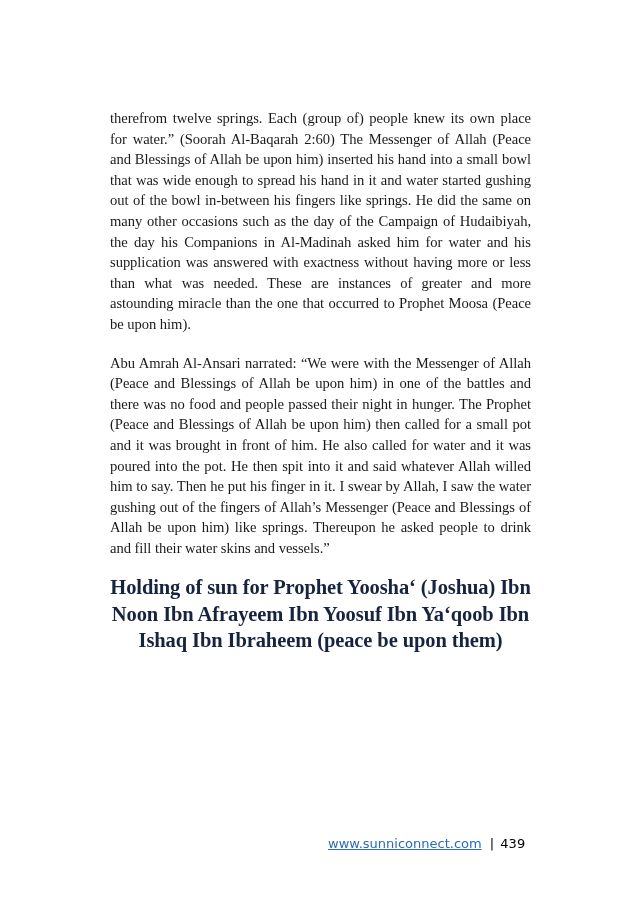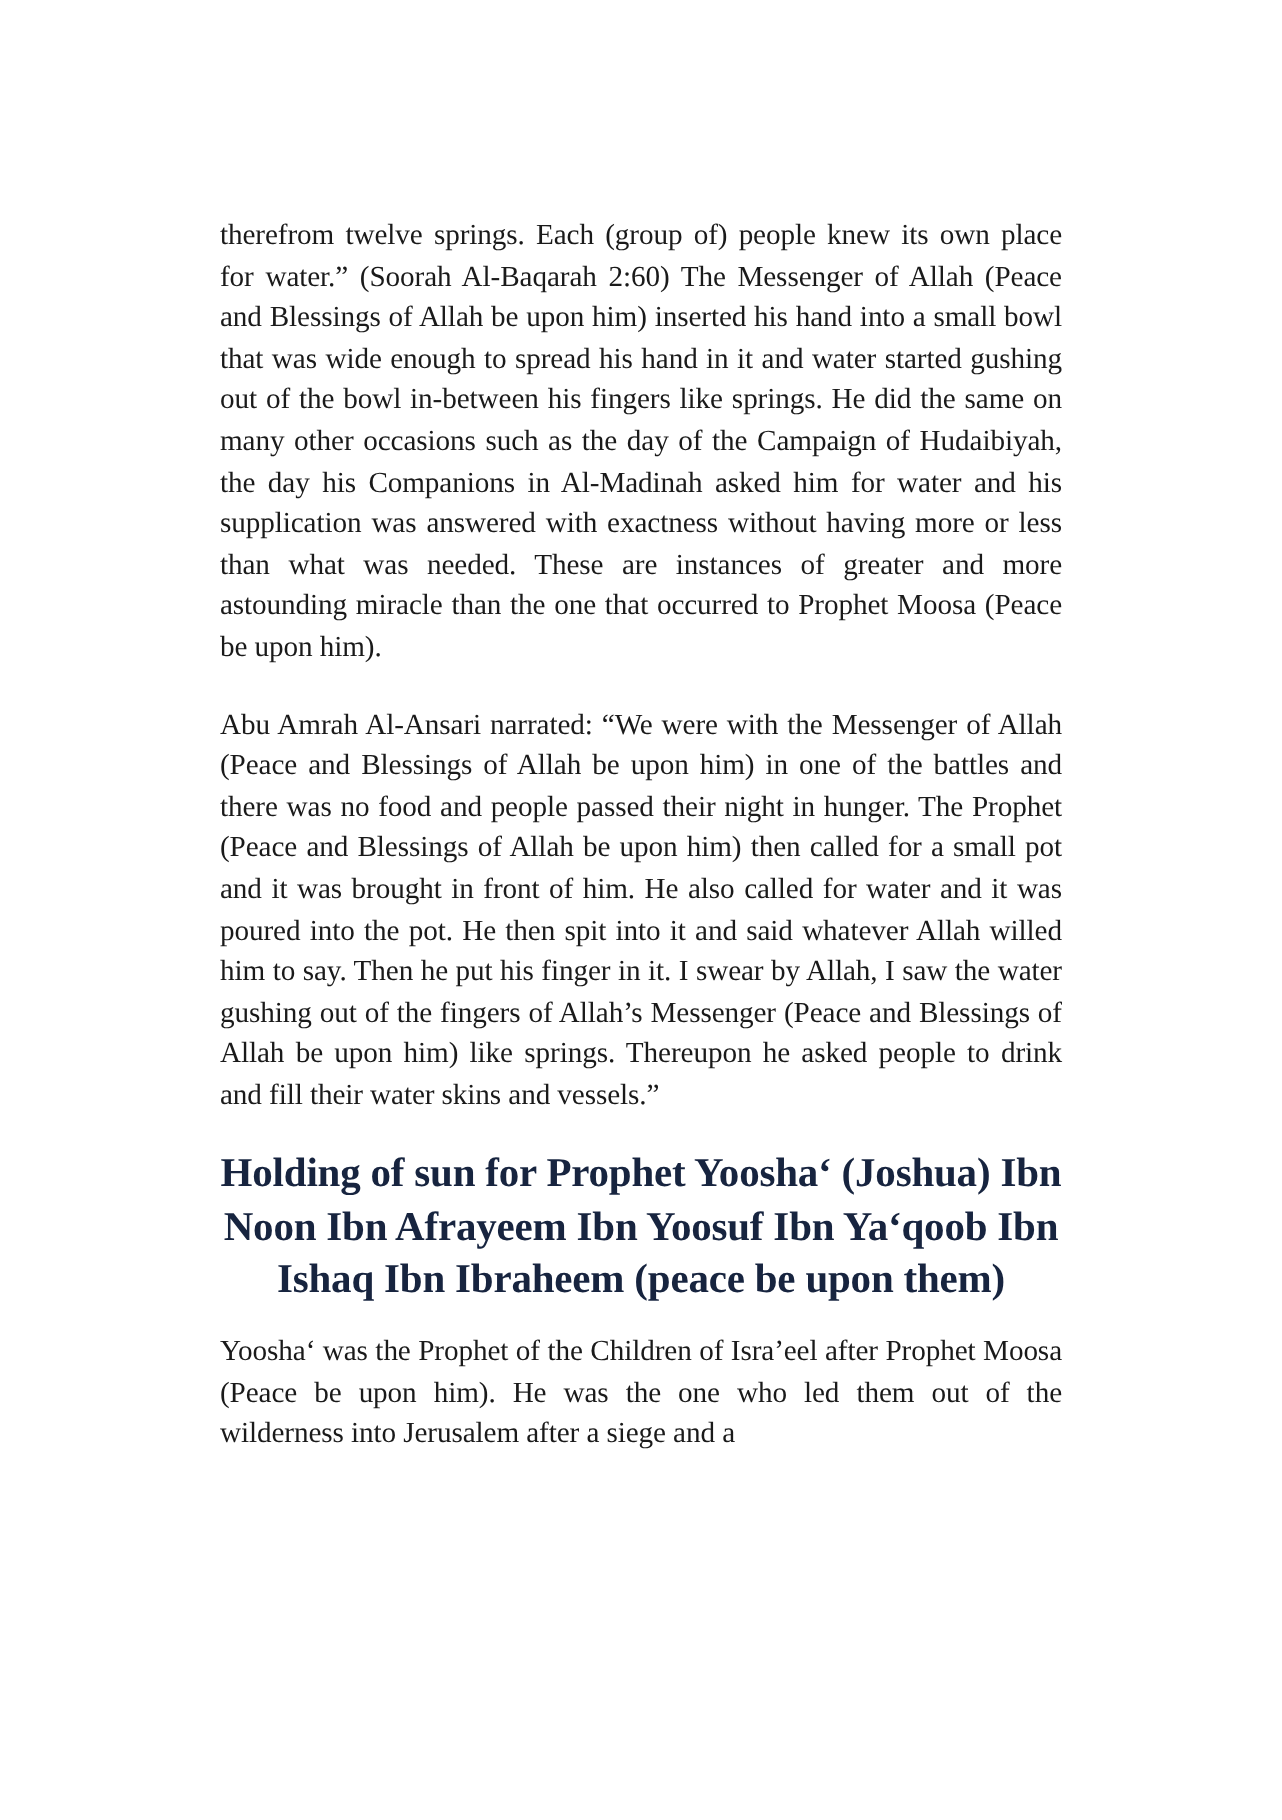--- a/index.html
+++ b/index.html
@@ -39,16 +39,20 @@
 <body>
 
 <div class="page">
   <div class="content">
     <p class="para">therefrom twelve springs. Each (group of) people knew its own place for water.” (Soorah Al-Baqarah 2:60) The Messenger of Allah (Peace and Blessings of Allah be upon him) inserted his hand into a small bowl that was wide enough to spread his hand in it and water started gushing out of the bowl in-between his fingers like springs. He did the same on many other occasions such as the day of the Campaign of Hudaibiyah, the day his Companions in Al-Madinah asked him for water and his supplication was answered with exactness without having more or less than what was needed. These are instances of greater and more astounding miracle than the one that occurred to Prophet Moosa (Peace be upon him).</p>
     <div class="gap"></div>
     <p class="para">Abu Amrah Al-Ansari narrated: “We were with the Messenger of Allah (Peace and Blessings of Allah be upon him) in one of the battles and there was no food and people passed their night in hunger. The Prophet (Peace and Blessings of Allah be upon him) then called for a small pot and it was brought in front of him. He also called for water and it was poured into the pot. He then spit into it and said whatever Allah willed him to say. Then he put his finger in it. I swear by Allah, I saw the water gushing out of the fingers of Allah’s Messenger (Peace and Blessings of Allah be upon him) like springs. Thereupon he asked people to drink and fill their water skins and vessels.”</p>
     <div class="gap" style="height:16px"></div>
     <h2 class="heading">Holding of sun for Prophet Yoosha‘ (Joshua) Ibn Noon Ibn Afrayeem Ibn Yoosuf Ibn Ya‘qoob Ibn Ishaq Ibn Ibraheem (peace be upon them)</h2>
     <div class="gap" style="height:12px"></div>
-    <p class="para">Yoosha‘ was the Prophet of the Children of Isra’eel after Prophet Moosa (Peace be upon him). He was the one who led them out of the wilderness into Jerusalem after a siege and a</p>
   </div>
 
+  <div class="footer">
+    <a>www.sunniconnect.com</a>
+    <span class="sep">|</span>
+    <span>439</span>
+  </div>
 </div>
 
 </body></html>

